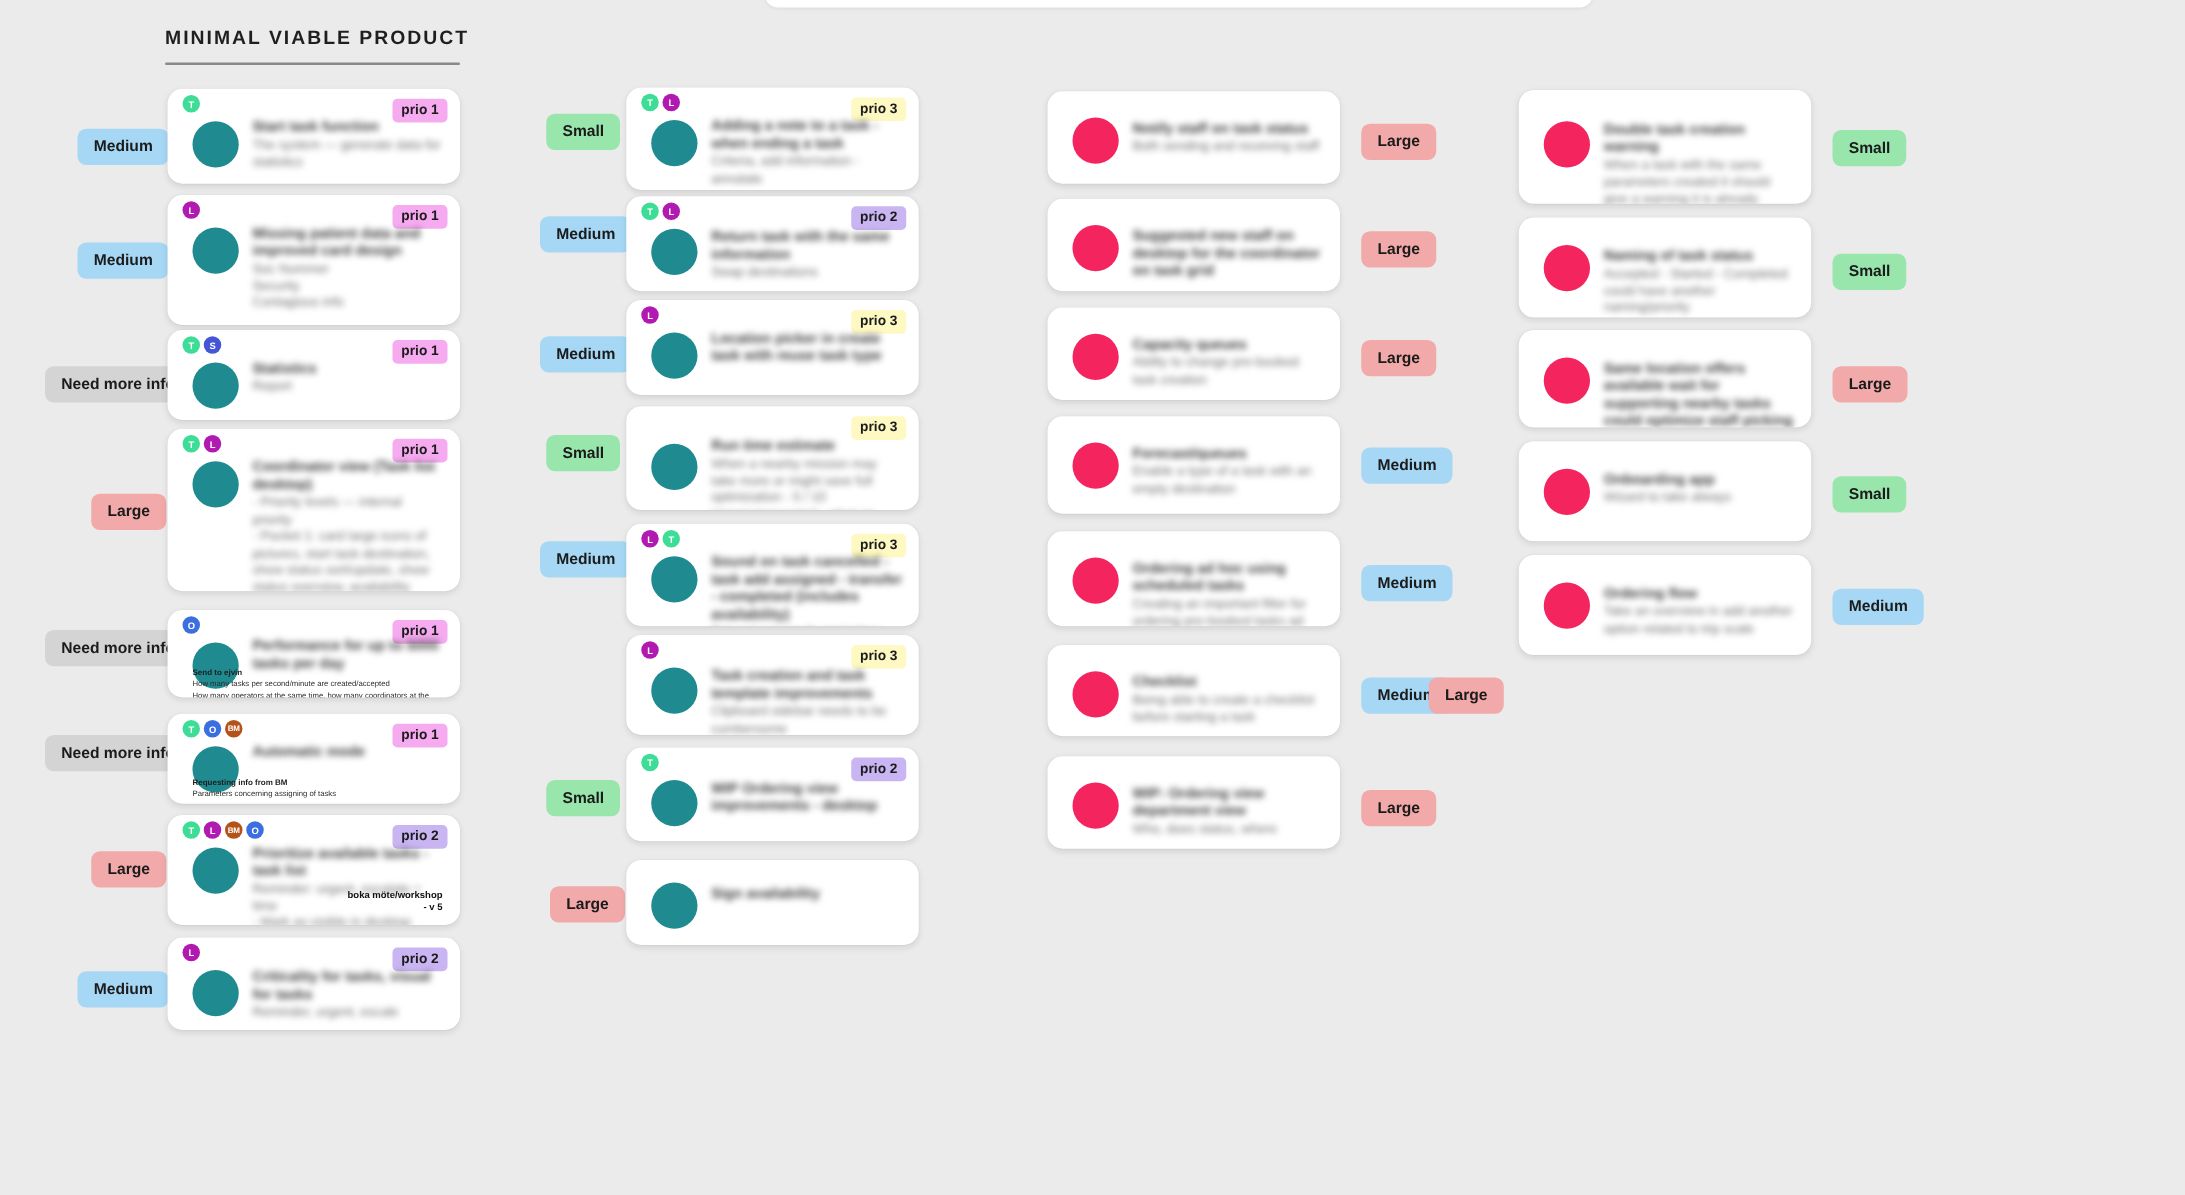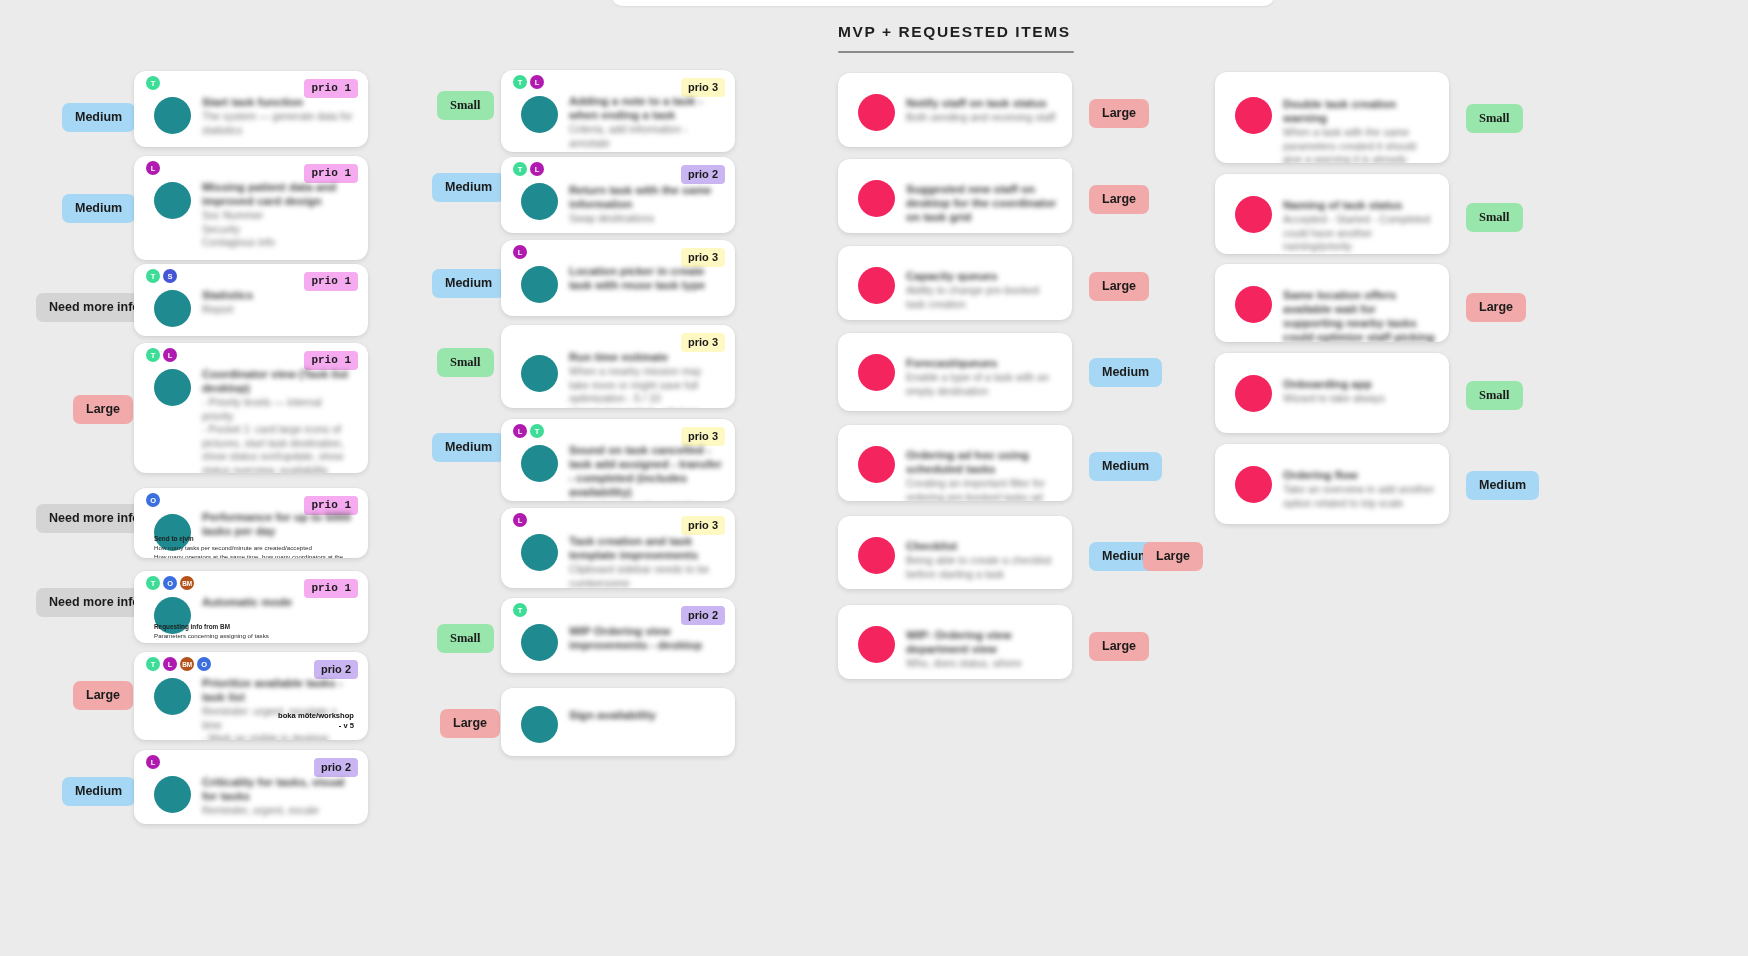--- a/index.html
+++ b/index.html
@@ -147,52 +147,52 @@
     position: absolute;
     right: 10px;
     top: 8px;
     padding: 3px 7px;
     border-radius: 4px;
     font-size: 11px;
     font-weight: bold;
     color: #1b1b1b;
     line-height: 13px;
   }
-  .prio.p1 { background: #f6aaf0; font-family: Liberation Mono, monospace; }
+  .prio.p1 { background: #f6aaf0; }
   .prio.p2 { background: #c9b5f2; }
   .prio.p3 { background: #fef9c3; }
 
   
   .chip {
     position: absolute;
     padding: 7px 13px;
     border-radius: 7px;
     font-size: 12.5px;
     font-weight: bold;
     color: #1b1b1b;
     white-space: nowrap;
     line-height: 15px;
   }
-  .chip.small  { background: #98e6ac; font-family: Liberation Serif, serif; }
+  .chip.small  { background: #98e6ac; }
   .chip.medium { background: #a6d8f5; }
   .chip.large  { background: #f2a9a9; }
   .chip.info   { background: #d4d4d4; }
 </style>
 </head>
 <body>
 
 <div id="board">
 
   <div class="top-strip" style="left:612px; top:-10px; width:662px; height:16px;"></div>
 
-
-  <div class="col-head" style="left:838px; top:23px; width:236px;">
-    <div class="title">MVP + REQUESTED ITEMS</div>
+  <div class="col-head" style="left:132px; top:22px; width:236px;">
+    <div class="title">MINIMAL VIABLE PRODUCT</div>
     <div class="rule"></div>
   </div>
+
 
   <div class="chip medium" style="left:62px; top:103px;">Medium</div>
   <div class="chip medium" style="left:62px; top:194px;">Medium</div>
   <div class="chip info" style="left:36px; top:293px;">Need more info</div>
   <div class="chip large" style="left:73px; top:395px;">Large</div>
   <div class="chip info" style="left:36px; top:504px;">Need more info</div>
   <div class="chip info" style="left:36px; top:588px;">Need more info</div>
   <div class="chip large" style="left:73px; top:681px;">Large</div>
   <div class="chip medium" style="left:62px; top:777px;">Medium</div>
 

